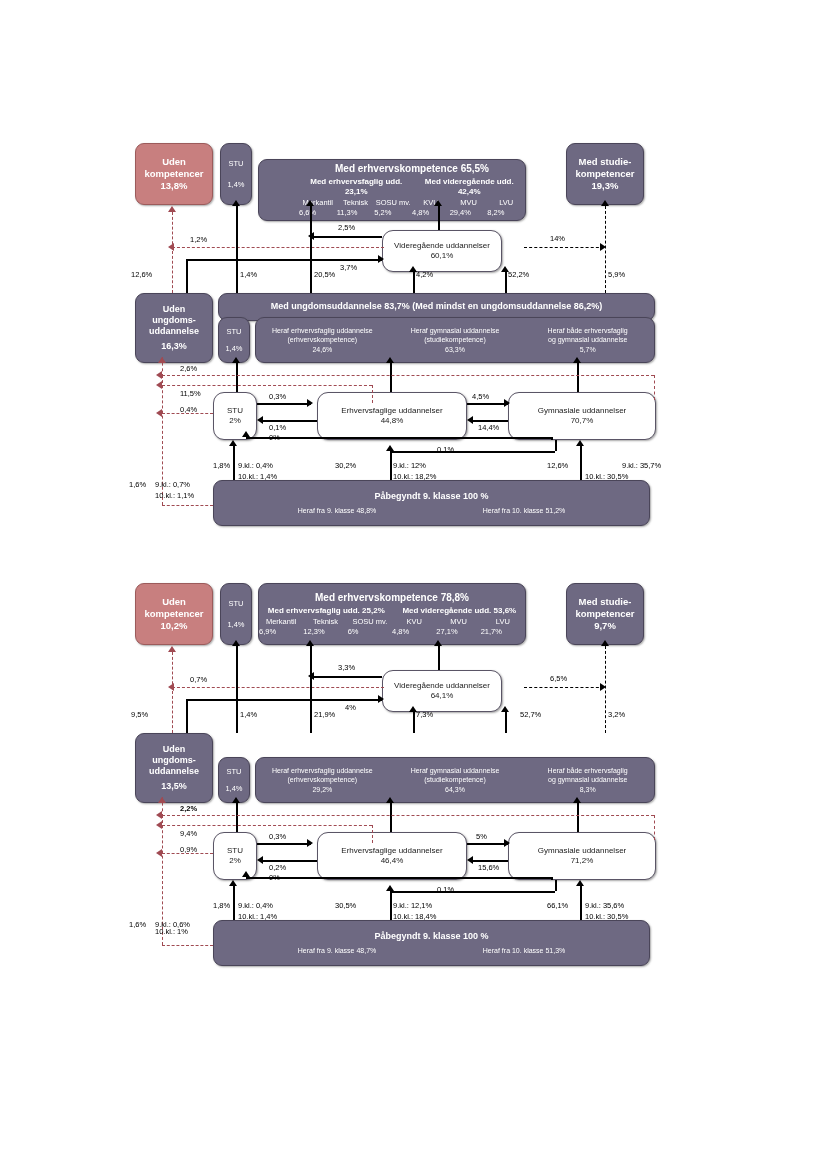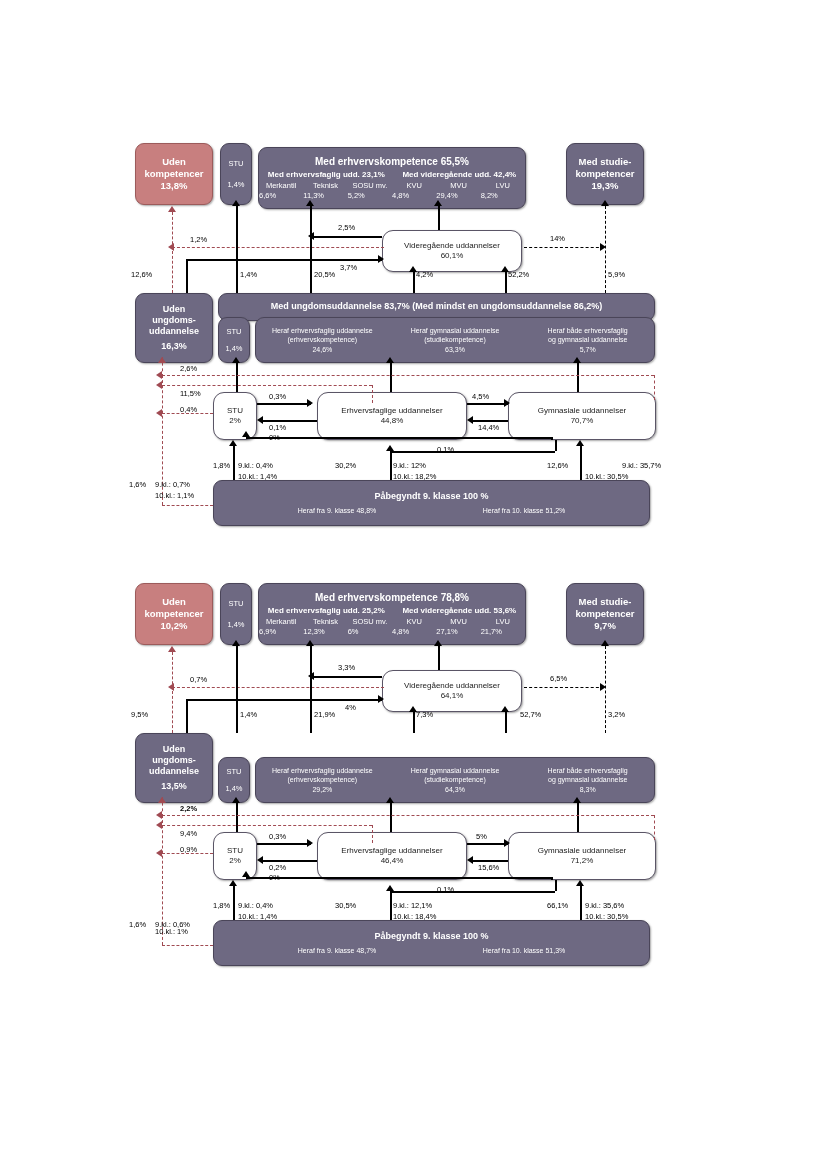--- a/index.html
+++ b/index.html
@@ -45,21 +45,21 @@
   .b-erhverv   { width: 268px; height: 62px; }
   .b-studiekomp{ width: 78px; height: 62px; font-size: 9.5px; font-weight: bold; }
 
   .erh-head { font-size: 10px; font-weight: bold; margin-bottom: 2px; }
   .erh-sub  { display:flex; width: 100%; justify-content: space-around; font-size: 8px; font-weight: bold; margin-bottom: 1px; }
   .erh-cols { display:flex; width: 100%; }
   .erh-col  { flex: 1; font-size: 7.5px; }
   .erh-col .v { display:block; }
 
   
-  .b-videre { width: 140px; height: 42px; font-size: 8px; }
+  .b-videre { width: 120px; height: 42px; font-size: 8px; }
   .b-uden-ungd { width: 78px; height: 70px; font-size: 9px; font-weight: bold; }
   .b-medungd-bar { width: 437px; height: 28px; font-size: 9px; font-weight: bold; }
   .b-stu-mid { width: 32px; height: 46px; font-size: 7.5px; }
   .b-heraf { width: 400px; height: 46px; display:flex; flex-direction: row; padding: 0; }
   .heraf-col { flex:1; font-size: 7px; padding: 3px 2px; display:flex; flex-direction:column; justify-content:center; align-items:center; line-height:1.3; }
 
   
   .b-stu-bot { width: 44px; height: 48px; font-size: 8px; }
   .b-erhfag  { width: 150px; height: 48px; font-size: 8px; }
   .b-gymn    { width: 148px; height: 48px; font-size: 8px; }
@@ -100,21 +100,21 @@
       <span>Uden</span>
       <span>kompetencer</span>
       <span>13,8%</span>
     </div>
 
     <div class="box b-stu-top" style="left:220px; top:8px;">
       <span>STU</span>
       <span style="margin-top:12px;">1,4%</span>
     </div>
 
-    <div class="box b-erhverv" style="left:258px; top:12px;">
+    <div class="box b-erhverv" style="left:258px; top:24px;padding-left:40px;">
       <div class="erh-head">Med erhvervskompetence 65,5%</div>
       <div class="erh-sub">
         <span>Med erhvervsfaglig udd. 23,1%</span>
         <span>Med videregående udd. 42,4%</span>
       </div>
       <div class="erh-cols">
         <div class="erh-col">
           <span>Merkantil</span>
           <span class="v">6,6%</span>
         </div>

